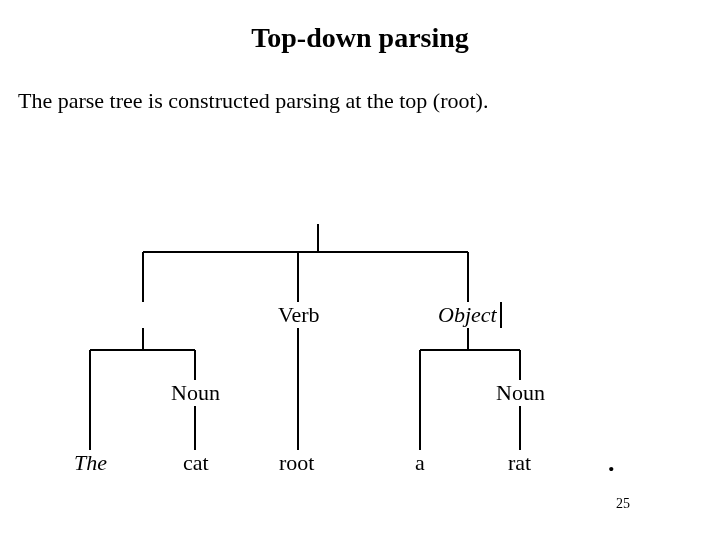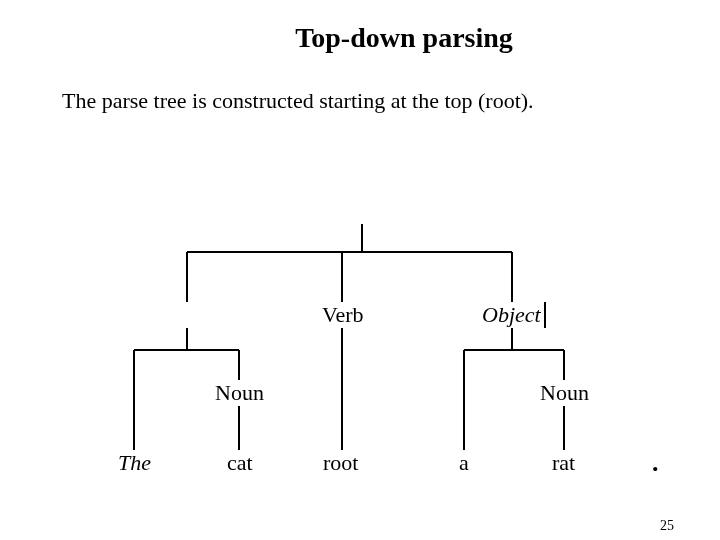--- a/index.html
+++ b/index.html
@@ -8,21 +8,20 @@
     width: 720px;
     height: 540px;
     background: #ffffff;
     font-family: "Times New Roman", Times, serif;
     color: #000000;
   }
   .slide {
     position: relative;
     width: 644px;
     height: 540px;
-    margin-left: 44px;
   }
   .title {
     position: absolute;
     top: 22px;
     left: 0;
     width: 720px;
     text-align: center;
     font-size: 28px;
     font-weight: bold;
   }
@@ -34,21 +33,21 @@
   }
   .node {
     position: absolute;
     font-size: 22px;
     white-space: nowrap;
   }
   .bold { font-weight: bold; }
   .page-num {
     position: absolute;
     right: 14px;
-    bottom: 6px;
+    bottom: 28px;
     font-size: 14px;
   }
   svg.tree {
     position: absolute;
     left: 0;
     top: 0;
     width: 720px;
     height: 540px;
   }
   svg.tree line {
@@ -56,21 +55,21 @@
     stroke-width: 2;
   }
 </style>
 </head>
 <body>
 
 <div class="slide">
 
   <div class="title">Top-down parsing</div>
 
-  <div class="body-text">The parse tree is constructed starting at the top  (root).</div>
+  <div class="body-text">The parse tree is constructed parsing at the top  (root).</div>
 
   <svg class="tree" viewBox="0 0 720 540">
 
     <line x1="318" y1="224" x2="318" y2="252"></line>
 
     <line x1="143" y1="252" x2="468" y2="252"></line>
 
     <line x1="143" y1="252" x2="143" y2="302"></line>
     <line x1="298" y1="252" x2="298" y2="302"></line>
     <line x1="468" y1="252" x2="468" y2="302"></line>

